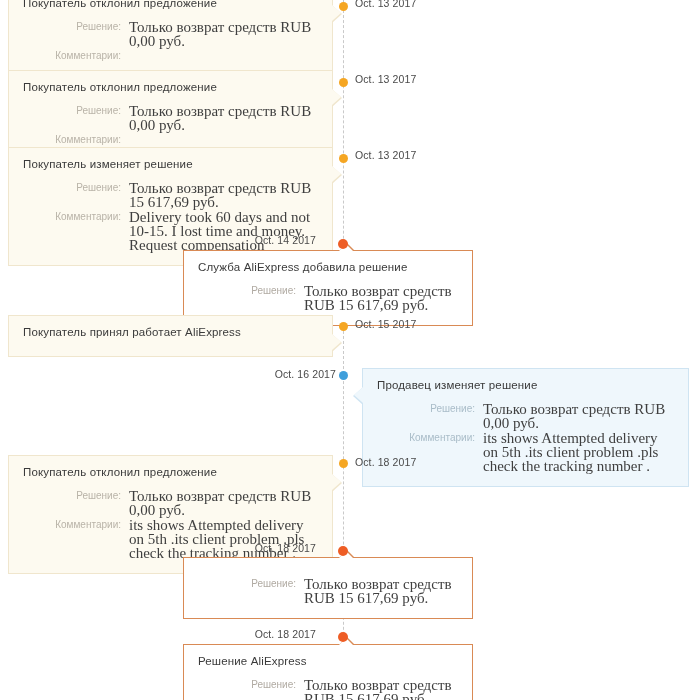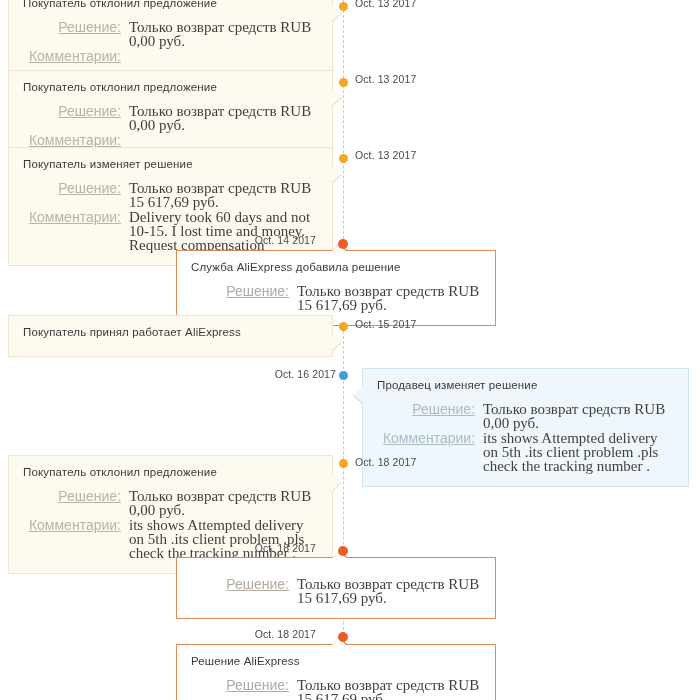--- a/index.html
+++ b/index.html
@@ -61,22 +61,22 @@
     background: #fdfaf0;
     border: 1px solid #f0e6cd;
   }
   .card.seller {
     left: 362px;
     width: 327px;
     background: #eff7fc;
     border: 1px solid #cfe4f2;
   }
   .card.ae {
-    left: 176px;
-    width: 320px;
+    left: 183px;
+    width: 290px;
     background: #ffffff;
     border: 1px solid #d98a55;
   }
 
   
   .card.buyer::before,
   .card.buyer::after {
     content: "";
     position: absolute;
     top: 18px;
@@ -140,23 +140,22 @@
   .row {
     display: flex;
     margin-bottom: 1px;
     line-height: 14px;
   }
   .row-label {
     flex: 0 0 106px;
     text-align: right;
     padding-right: 8px;
     color: #b9b3a8;
-    font-size: 14px;
+    font-size: 10px;
     white-space: nowrap;
-    text-decoration: underline;
   }
   .card.seller .row-label { color: #a9bcc8; }
   .card.ae .row-label { color: #b0aaa2; }
   .row-value {
     flex: 1 1 auto;
     color: #3f3f3f;
     font-size: 15px;
     font-family: Liberation Serif, serif;
   }
   .row.empty .row-value { min-height: 13px; }

